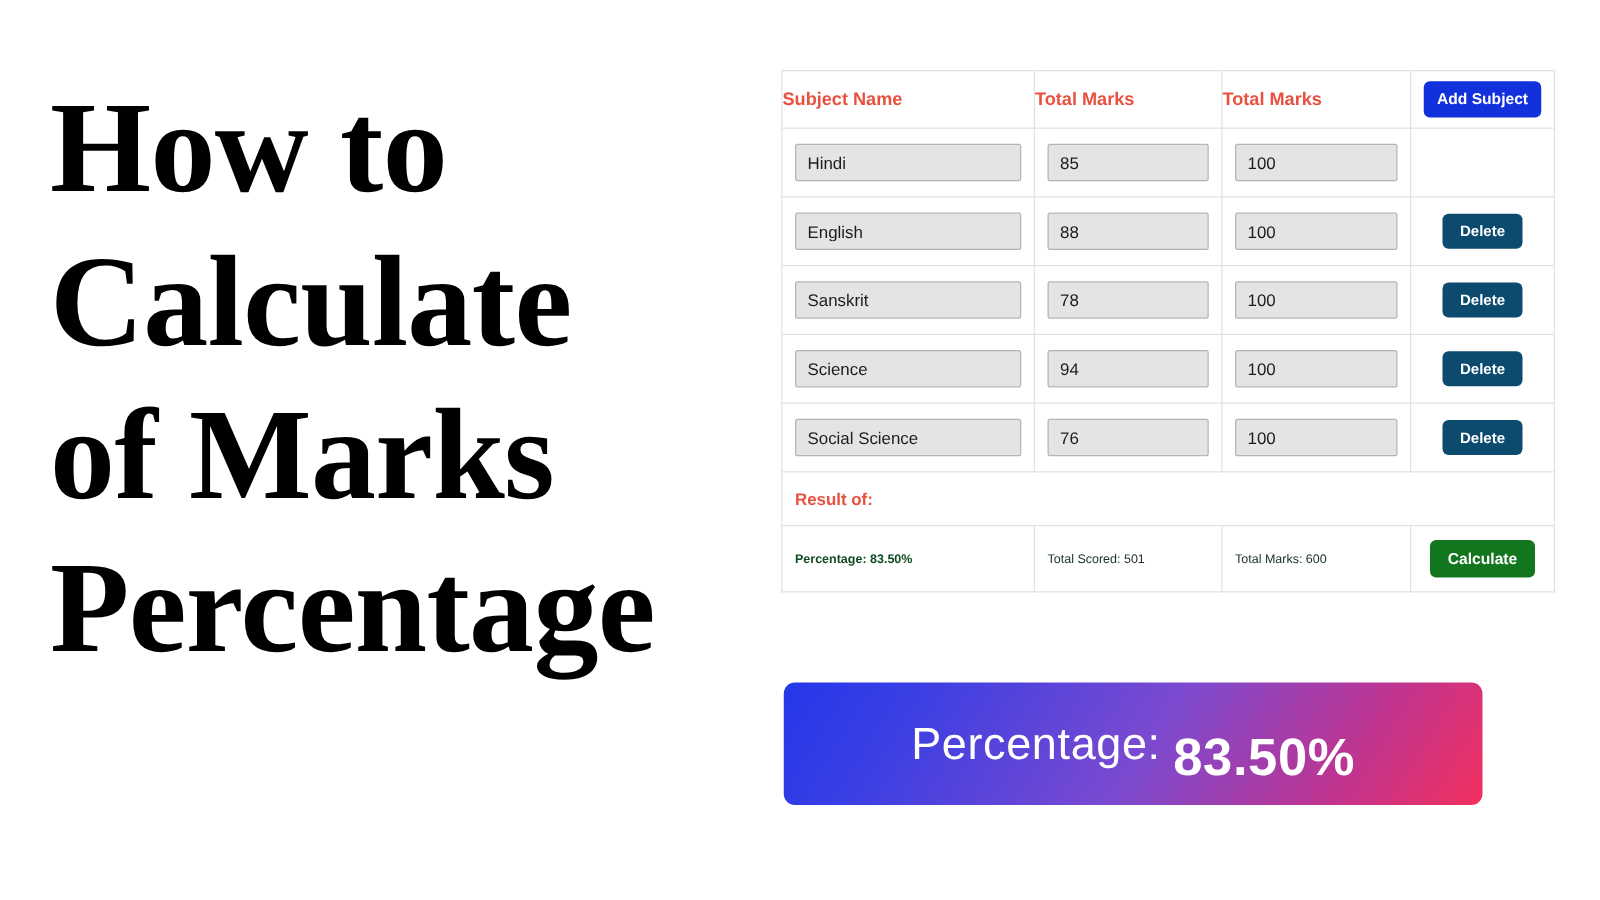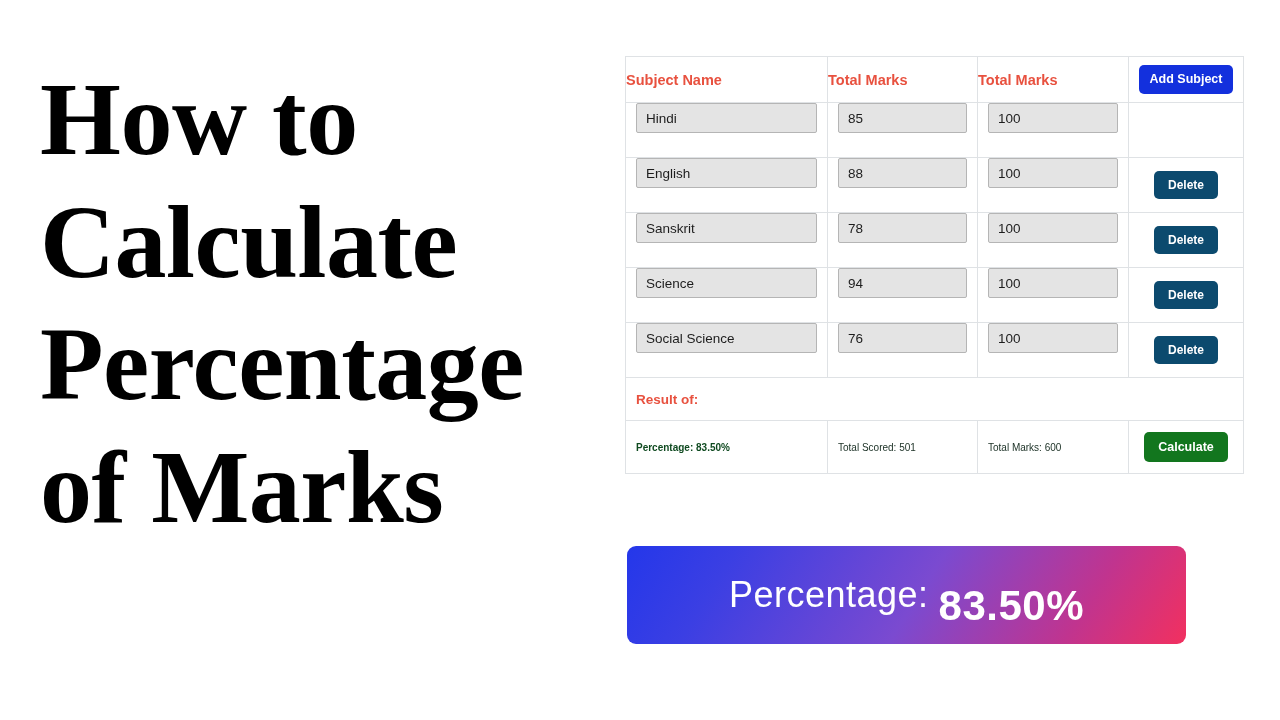--- a/index.html
+++ b/index.html
@@ -76,20 +76,21 @@
   .th-action {
     height: 45px;
     padding: 0;
     text-align: center;
   }
 
   .cell-pad {
     height: 54px;
     padding: 0 10px;
     display: flex;
+    align-items: center;
   }
   .cell-action {
     height: 54px;
     display: flex;
     align-items: center;
     justify-content: center;
   }
 
   .field {
     width: 100%;
@@ -192,22 +193,22 @@
     letter-spacing: 0.5px;
     margin-top: 21px;
   }
 </style>
 </head>
 <body>
 
 <div id="headline">
   <div class="headline-line">How to</div>
   <div class="headline-line">Calculate</div>
+  <div class="headline-line">of Marks</div>
   <div class="headline-line">Percentage</div>
-  <div class="headline-line">of Marks</div>
 </div>
 
 <div id="app-panel">
   <table id="marks-table">
     <colgroup>
       <col class="col-subject">
         <col class="col-scored">
         <col class="col-total">
         <col class="col-action">
     </colgroup>

